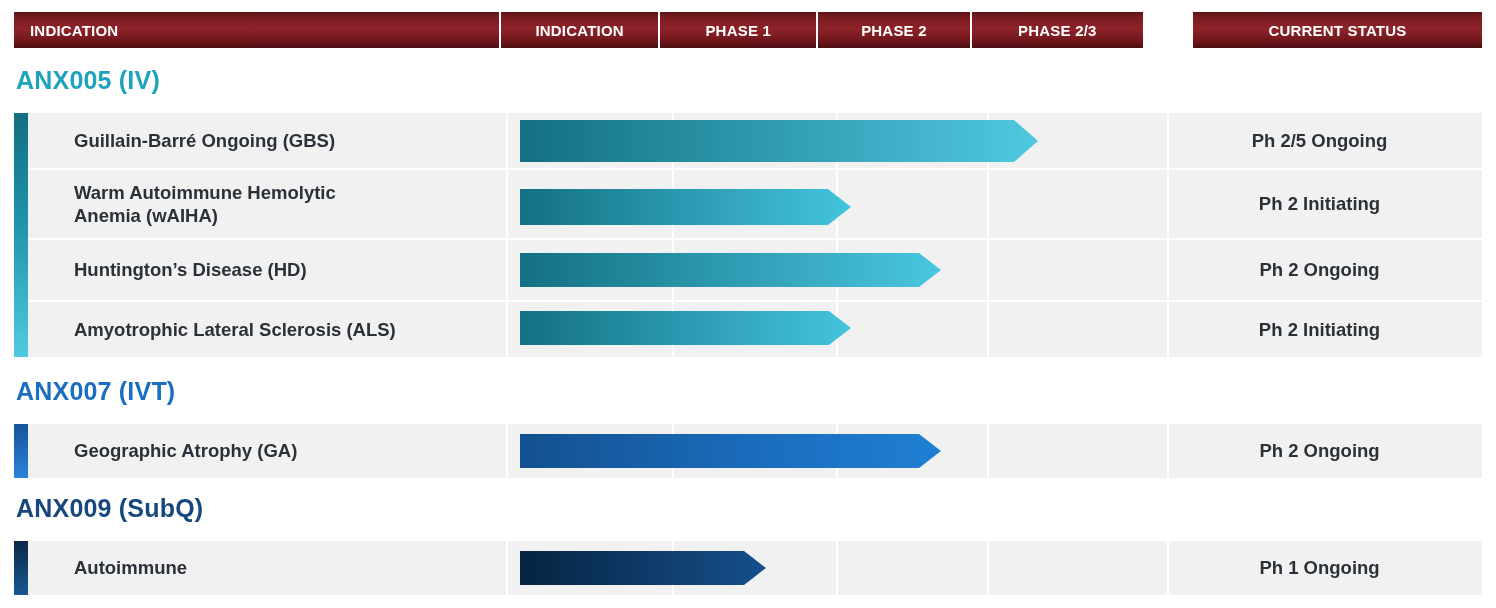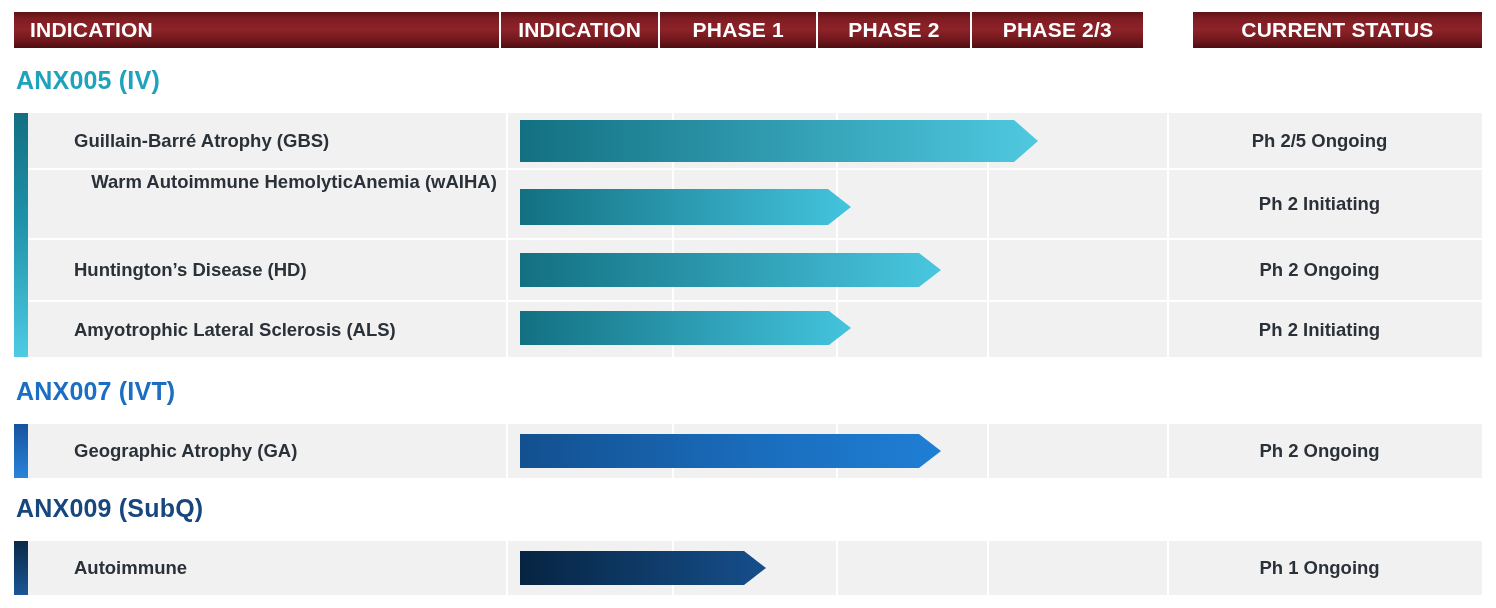--- a/index.html
+++ b/index.html
@@ -12,21 +12,21 @@
 
   
   .header-row{
     position:absolute;left:14px;top:12px;width:1468px;height:36px;
     display:flex;
   }
   .hcell{
     position:relative;
     background:linear-gradient(to bottom,#5e1417 0%,#7d1d22 18%,#8d2329 48%,#6d161b 82%,#4a0f12 100%);
     color:#ffffff;
-    font-size:21px;font-weight:bold;letter-spacing:.2px;
+    font-size:15px;font-weight:bold;letter-spacing:.2px;
     display:flex;align-items:center;
     border-right:2px solid #ffffff;
     box-sizing:border-box;
   }
   .hcell:last-child{border-right:none;margin-left:48px;}
   .hcell.left{padding-left:16px;justify-content:flex-start;}
   .hcell.ctr{justify-content:center;}
 
   
   .group-title{
@@ -99,27 +99,27 @@
       <div class="colline" style="left:644px"></div>
       <div class="colline" style="left:808px"></div>
       <div class="colline" style="left:959px"></div>
       <div class="colline" style="left:1139px"></div>
 
       <div class="rowsep" style="top:55px"></div>
       <div class="rowsep" style="top:125px"></div>
       <div class="rowsep" style="top:187px"></div>
 
       <div class="indication" style="top:0;height:55px">
-        <span>Guillain-Barré Atrophy (GBS)</span>
+        <span>Guillain-Barré Ongoing (GBS)</span>
       </div>
       <div class="status" style="top:0;height:55px;left:1141px;width:301px">
         <span>Ph 2/5 Ongoing</span>
       </div>
 
-      <div class="indication" style="top:57px;height:68px;flex-direction:row;align-items:flex-start;justify-content:center">
+      <div class="indication" style="top:57px;height:68px;flex-direction:column;align-items:flex-start;justify-content:center">
         <span>Warm Autoimmune Hemolytic</span>
         <span>Anemia (wAIHA)</span>
       </div>
       <div class="status" style="top:57px;height:68px;left:1141px;width:301px">
         <span>Ph 2 Initiating</span>
       </div>
 
       <div class="indication" style="top:127px;height:60px">
         <span>Huntington’s Disease (HD)</span>
       </div>

